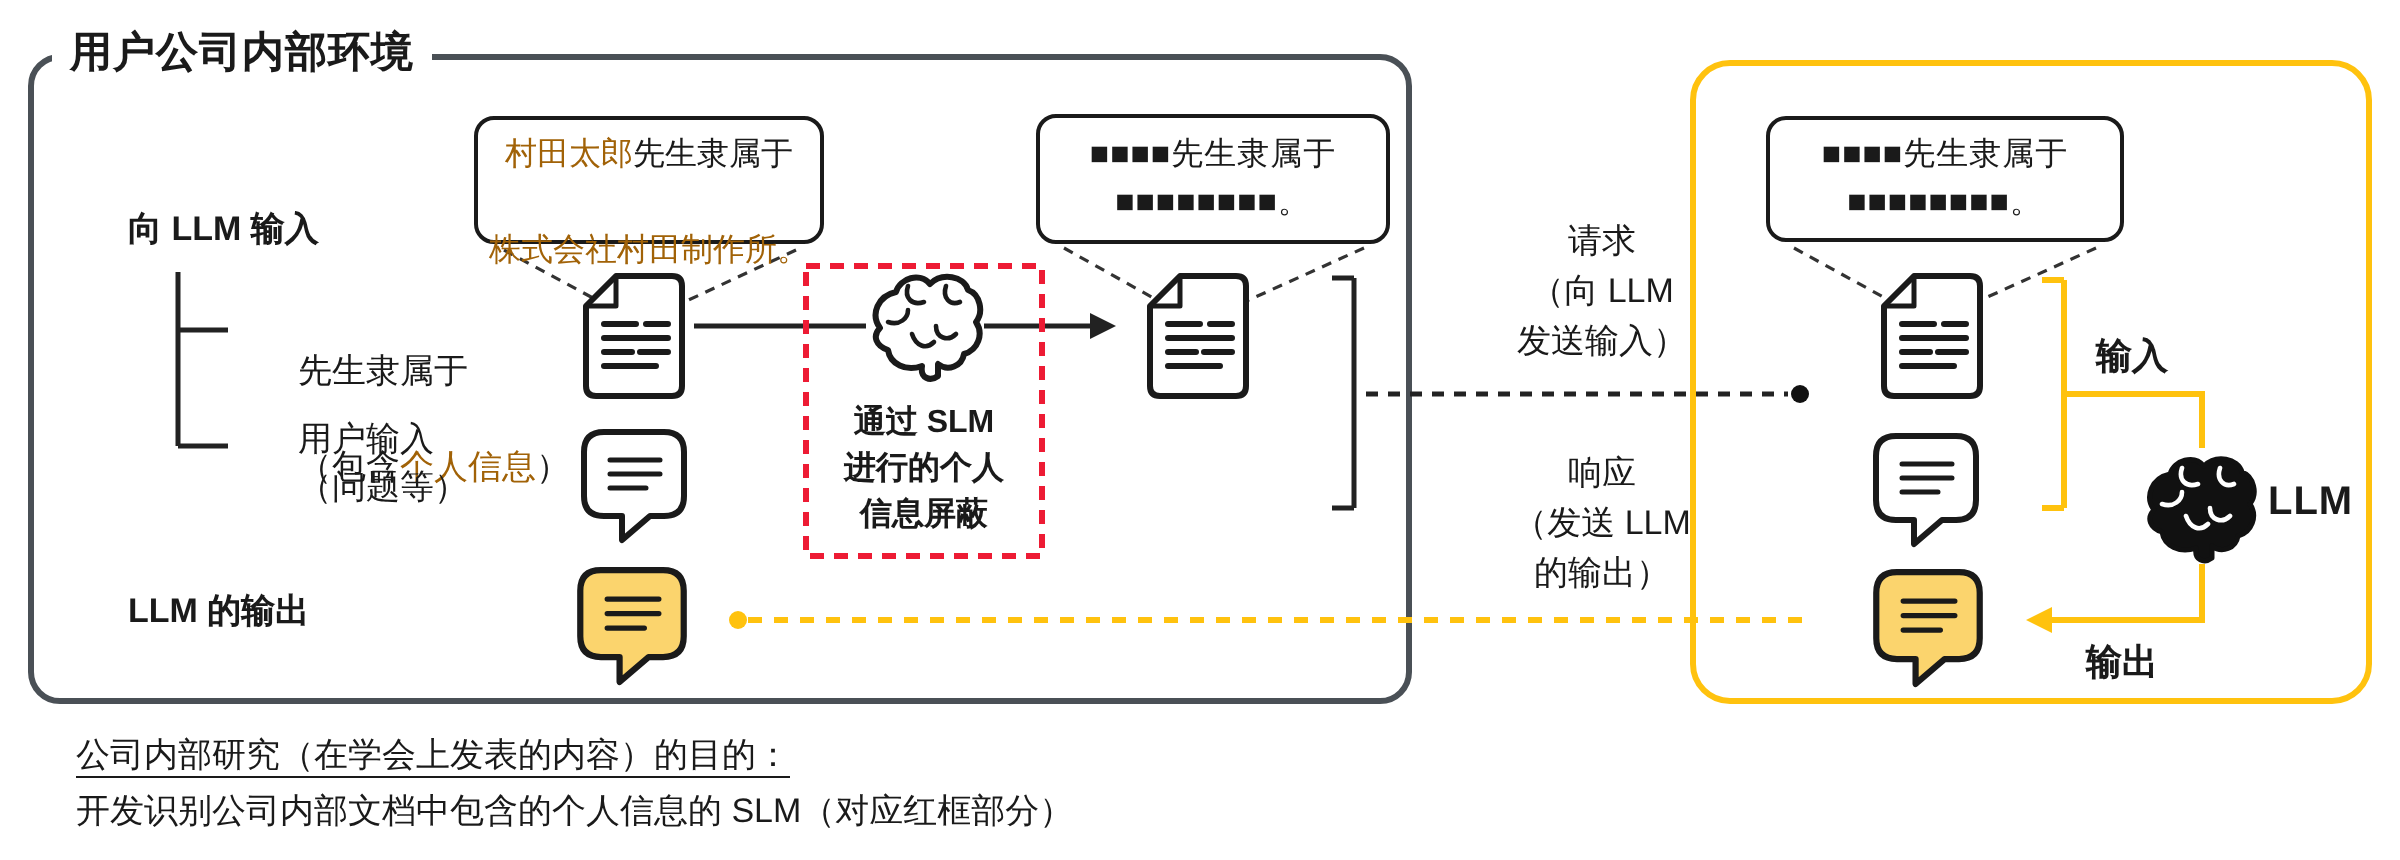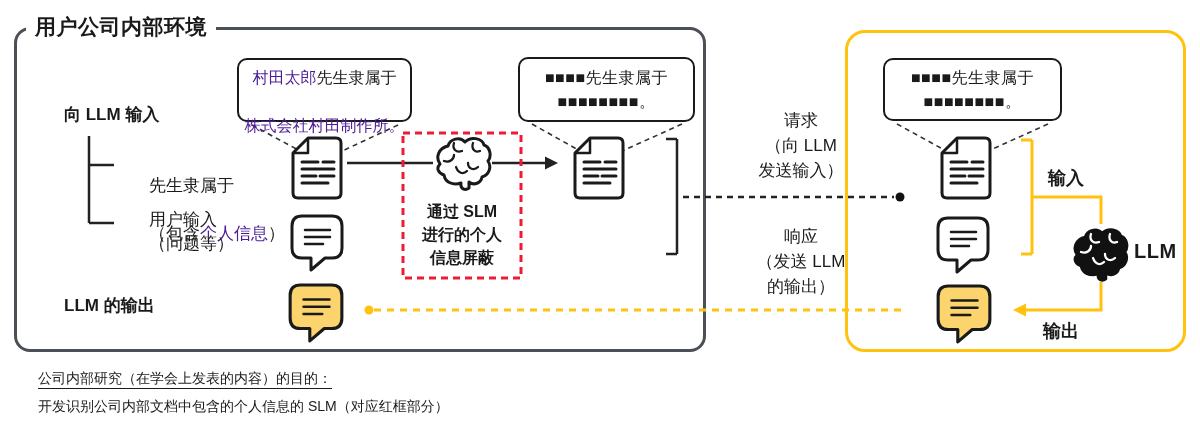--- a/index.html
+++ b/index.html
@@ -19,21 +19,21 @@
 
   .box-title {
     position: absolute; z-index: 3; background: #ffffff;
     font-size: 21px; font-weight: 700; letter-spacing: 0.5px;
     line-height: 28px; padding: 0 9px; white-space: nowrap;
   }
   .box-title.left { left: 26px; top: 13px; }
   .box-title.right { left: 867px; top: 16px; }
 
   .lbl { position: absolute; z-index: 2; white-space: pre-line; margin-left: 24px; }
-  .red { color: #4c1d95; }
+  .red { color: #a16207; }
 
   .side-label { font-size: 17px; font-weight: 700; }
   .tree-label { font-size: 17px; line-height: 24px; }
 
   .mid-label {
     left: 716px; width: 122px; text-align: center;
     font-size: 17px; font-weight: 400; line-height: 25px;
   }
 
   .bubble-note {
@@ -49,21 +49,21 @@
     position: absolute; z-index: 2; left: 403px; top: 200px; width: 118px;
     text-align: center; font-size: 16px; font-weight: 600; line-height: 23px;
     white-space: pre-line;
   }
 
   .icon { position: absolute; z-index: 2; }
 
   .llm-tag { position: absolute; z-index: 2; font-size: 20px; font-weight: 600; letter-spacing: 0.5px; }
   .io-label { position: absolute; z-index: 2; font-size: 18px; font-weight: 700; }
 
-  .footer-line { position: absolute; z-index: 2; font-size: 14px; line-height: 24px; white-space: nowrap; }
+  .footer-line { position: absolute; z-index: 2; font-size: 17px; line-height: 24px; white-space: nowrap; }
   .footer-line.u { text-decoration: underline; text-underline-offset: 5px; }
 </style>
 </head>
 <body>
 
 <div class="canvas">
 
   <div class="env-box gray"></div>
   <div class="env-box yellow"></div>
   <span class="box-title left">用户公司内部环境</span>

